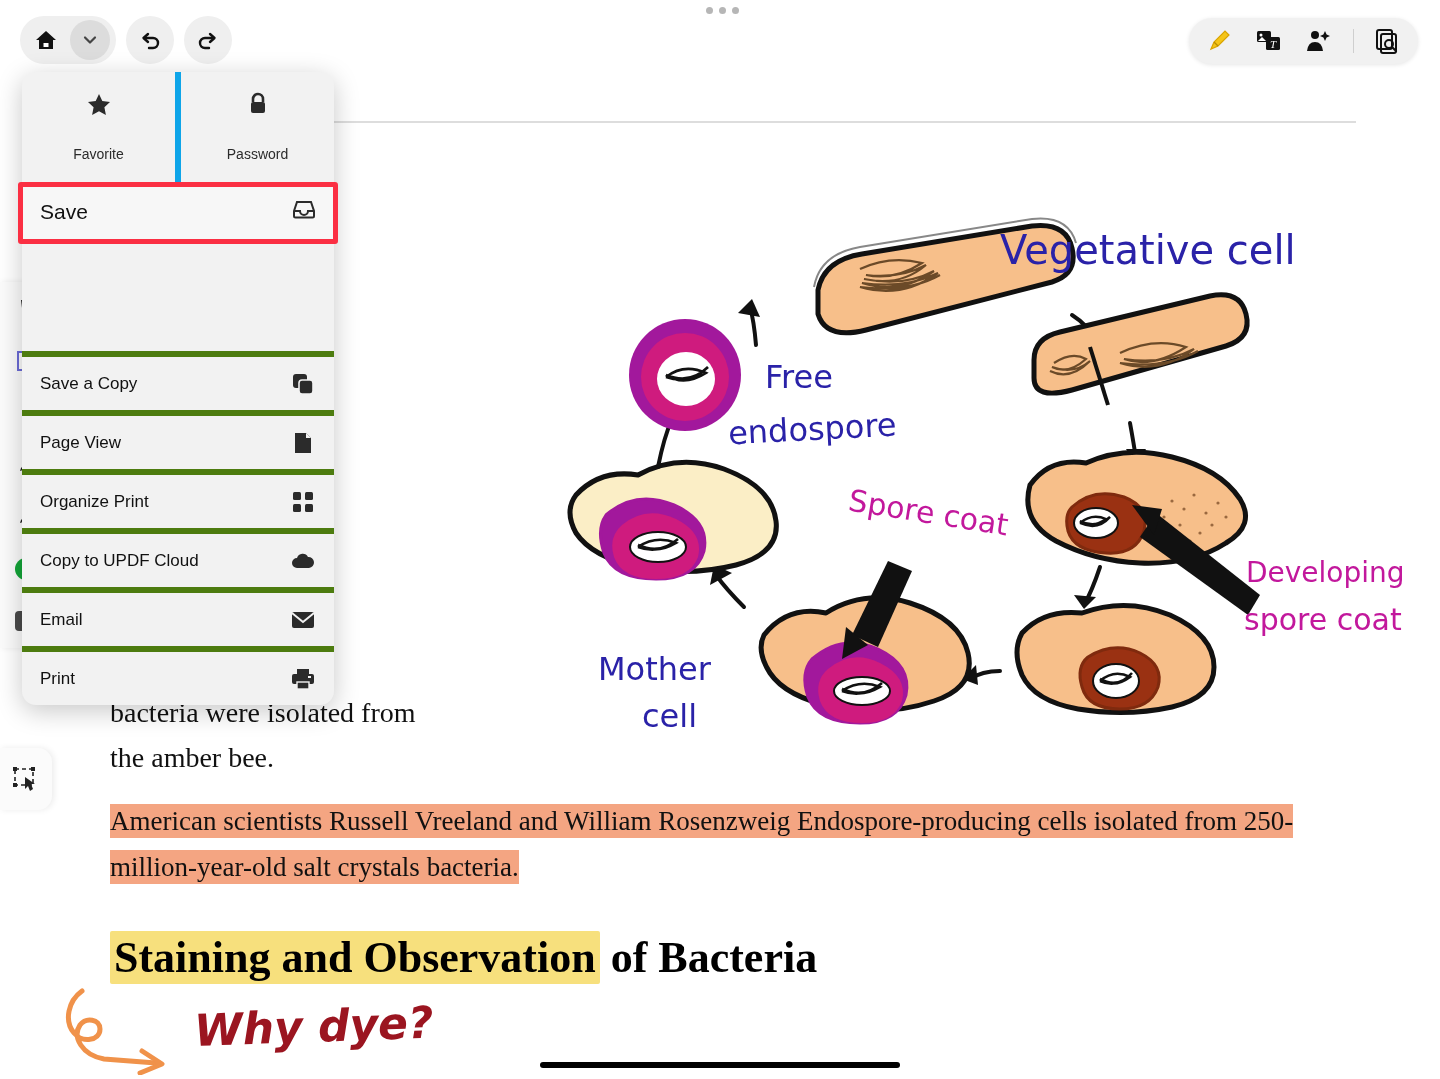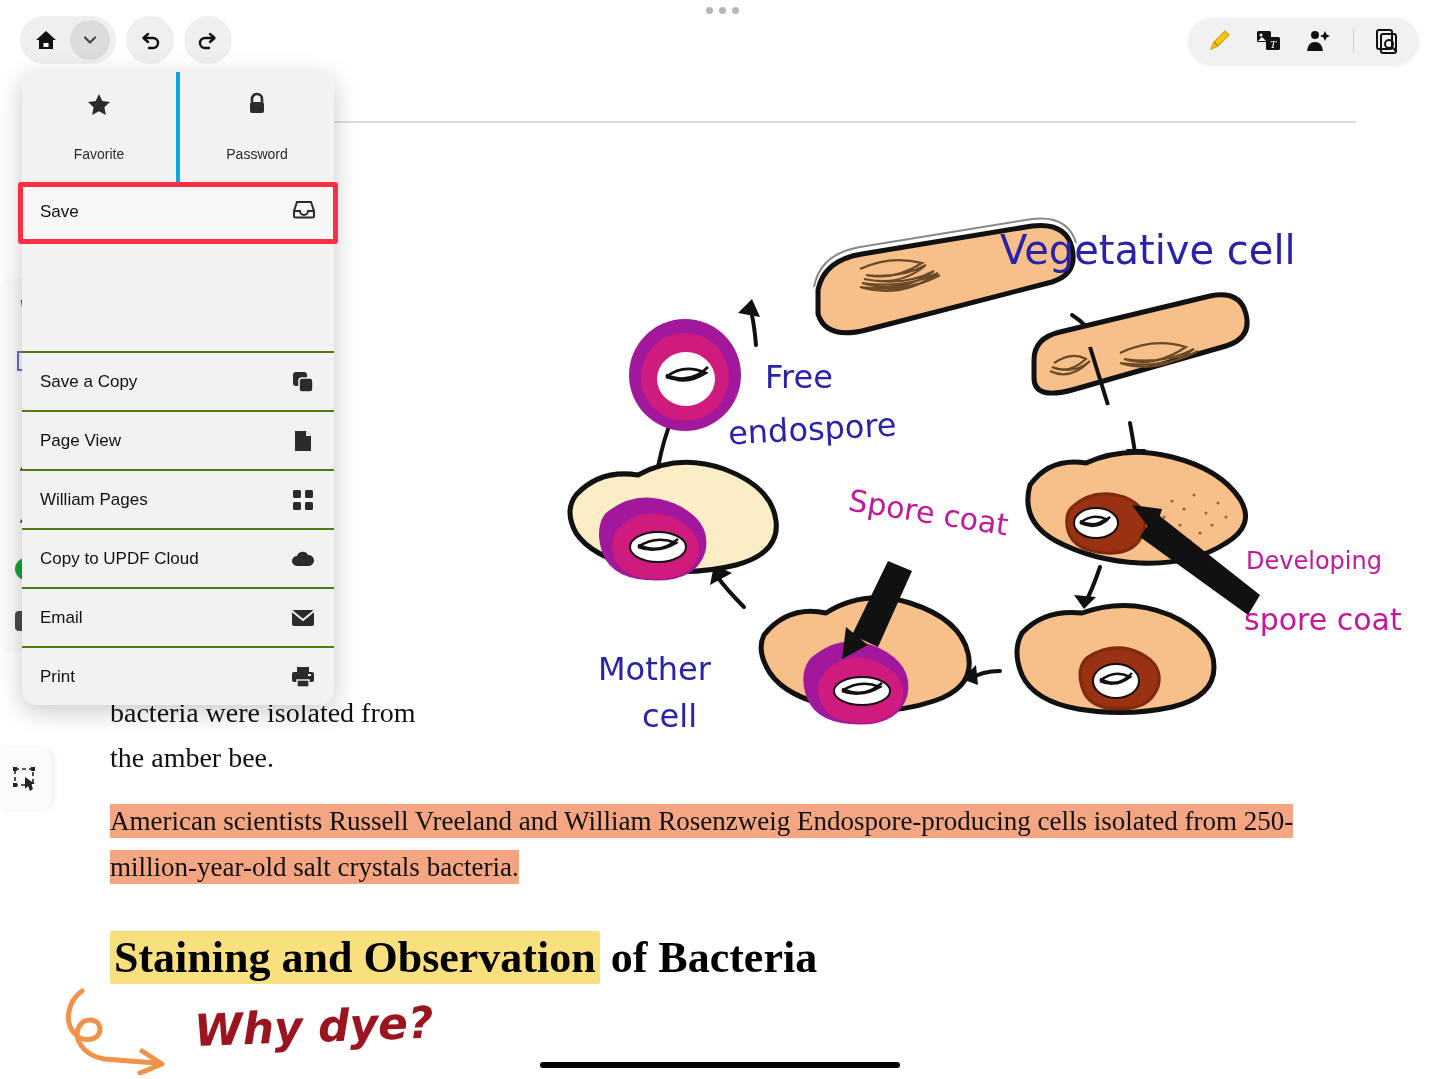--- a/index.html
+++ b/index.html
@@ -132,34 +132,34 @@
   #menu {
     position:absolute; left:22px; top:72px; width:312px;
     background:#f2f2f2; border-radius:14px; overflow:hidden;
     box-shadow:0 6px 26px rgba(0,0,0,.22);
   }
   .menu-top { display:flex; height:110px; }
   .menu-top .mt {
     flex:1; display:flex; flex-direction:column; align-items:center; justify-content:center;
     gap:10px; cursor:pointer;
   }
-  .menu-top .mt + .mt { border-left:4px solid #0ea5e9; }
+  .menu-top .mt + .mt { border-left:6px solid #0ea5e9; }
   .menu-top .lbl { font-size:14px; color:#2b2b2b;margin-top:20px; }
 
   .mrow {
     height:59px; display:flex; align-items:center; justify-content:space-between;
-    padding:0 18px 0 18px; border-top:2px solid #4d7c0f; cursor:pointer;
+    padding:0 18px 0 18px; border-top:6px solid #4d7c0f; cursor:pointer;
     font-size:17px; color:#111;
   }
   .mrow .ric { width:26px; height:26px; display:flex; align-items:center; justify-content:center; }
 
   #save-row {
     position:absolute; left:0px; top:110px; width:312px; height:59px;
     background:#f7f7f7; display:flex; align-items:center; justify-content:space-between;
-    padding:0 18px; font-size:17px; color:#111; cursor:pointer; z-index:3;
+    padding:0 18px; font-size:21px; color:#111; cursor:pointer; z-index:3;
   }
   #save-ring {
     position:absolute; left:18px; top:182px; width:320px; height:62px;
     border:5px solid #fb2f43; border-radius:3px; z-index:4; pointer-events:none;
   }
 </style>
 </head>
 <body>
 
 <div id="page">
@@ -303,21 +303,21 @@
       </g>
 
       <path d="M196 150 q-2-24 -6-38" fill="none" stroke="#111" stroke-width="4" stroke-linecap="round"></path>
       <path d="M178 118 l14-14 l8 18" fill="#111"></path>
     </svg>
 
     <div class="ink-lab ink-blue" style="left:440px; top:32px; font-size:40px;">Vegetative cell</div>
     <div class="ink-lab ink-blue" style="left:205px; top:163px; font-size:32px;">Free</div>
     <div class="ink-lab ink-blue" style="left:168px; top:215px; font-size:32px; transform:rotate(-3deg);">endospore</div>
     <div class="ink-lab ink-pink" style="left:288px; top:300px; font-size:30px; transform:rotate(9deg);">Spore coat</div>
-    <div class="ink-lab ink-pink" style="left:686px; top:352px; font-size:24px;">Developing</div>
+    <div class="ink-lab ink-pink" style="left:686px; top:361px; font-size:28px;">Developing</div>
     <div class="ink-lab ink-pink" style="left:684px; top:407px; font-size:30px;">spore coat</div>
     <div class="ink-lab ink-blue" style="left:38px; top:455px; font-size:32px;">Mother</div>
     <div class="ink-lab ink-blue" style="left:82px; top:502px; font-size:32px;">cell</div>
   </div>
 </div>
 
 <div class="rail">
   <div class="ri">
     <svg width="16" height="22" viewBox="0 0 16 22">
         <path d="M3 2 h10 l-1 8 H4z" fill="#222"></path>
@@ -478,21 +478,21 @@
     <span>Page View</span>
     <span class="ric">
       <svg width="20" height="22" viewBox="0 0 20 22">
         <path d="M2 1 h11 l5 5 v15 H2z" fill="#2b2b2b"></path>
         <path d="M13 1 v5 h5z" fill="#f2f2f2"></path>
       </svg>
     </span>
   </div>
 
   <div class="mrow">
-    <span>William Pages</span>
+    <span>Organize Print</span>
     <span class="ric">
       <svg width="22" height="22" viewBox="0 0 22 22">
         <rect x="1" y="1" width="8" height="8" rx="1.5" fill="#2b2b2b"></rect>
         <rect x="13" y="1" width="8" height="8" rx="1.5" fill="#2b2b2b"></rect>
         <rect x="1" y="13" width="8" height="8" rx="1.5" fill="#2b2b2b"></rect>
         <rect x="13" y="13" width="8" height="8" rx="1.5" fill="#2b2b2b"></rect>
       </svg>
     </span>
   </div>
 

